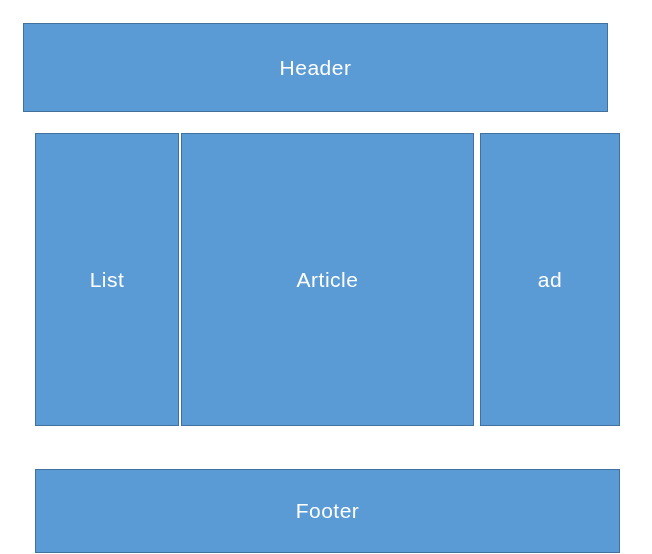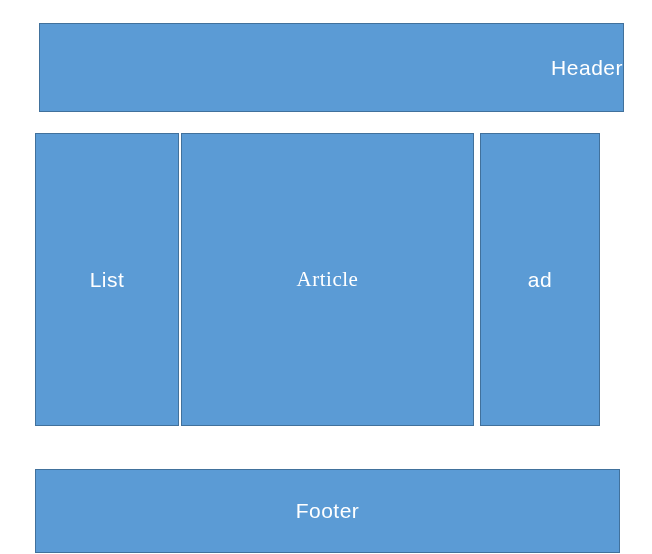--- a/index.html
+++ b/index.html
@@ -22,24 +22,24 @@
     border: 1px solid var(--box-border, #41719c);
     color: var(--box-text, #ffffff);
     display: flex;
     align-items: center;
     justify-content: center;
     font-size: 21px;
     font-weight: 400;
     letter-spacing: 0.5px;
     user-select: none;
   }
-  .box-header  { left: 39px;  top: 23px;  width: 585px; height: 89px; justify-content: flex-end;  }
+  .box-header  { left: 23px;  top: 23px;  width: 585px; height: 89px;  }
   .box-list    { left: 35px;  top: 133px; width: 144px; height: 293px; }
-  .box-article { left: 181px; top: 133px; width: 293px; height: 293px; font-family: Liberation Serif, serif; }
-  .box-ad      { left: 480px; top: 133px; width: 120px; height: 293px; }
+  .box-article { left: 181px; top: 133px; width: 293px; height: 293px; }
+  .box-ad      { left: 480px; top: 133px; width: 140px; height: 293px; }
   .box-footer  { left: 35px;  top: 444px; width: 585px; height: 84px; margin-top: 25px;  }
 </style>
 </head>
 <body>
 
 <div class="stage" style="--canvas-bg: #ffffff; --box-fill: #5b9bd5; --box-border: #41719c; --box-text: #ffffff;">
 
   <div class="box box-header">
     <span>Header</span>
   </div>

